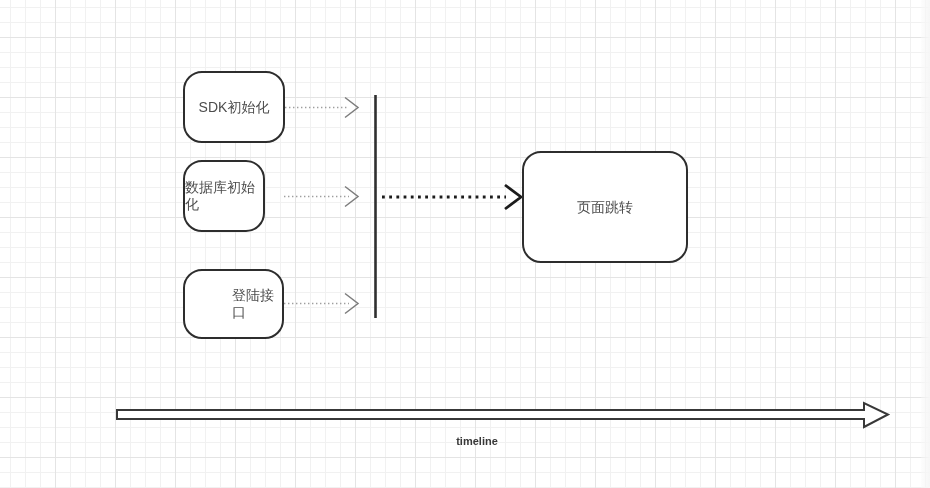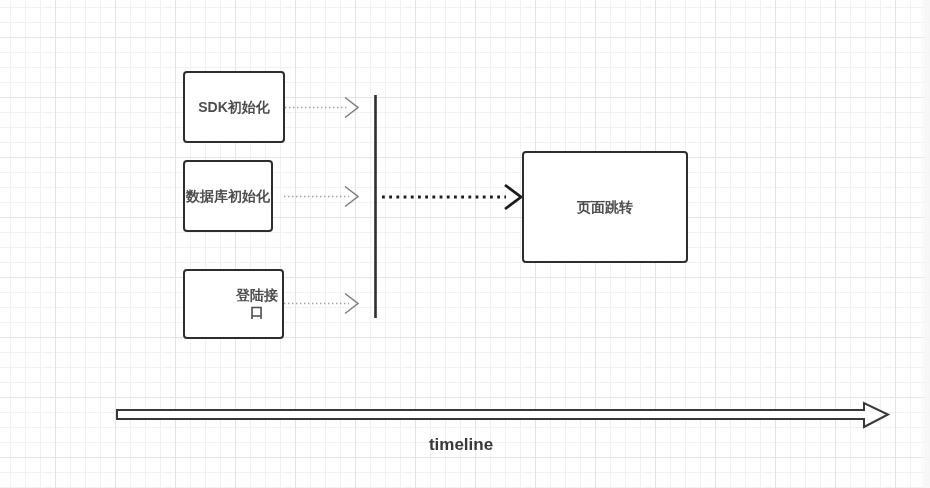--- a/index.html
+++ b/index.html
@@ -30,41 +30,39 @@
   svg.layer {
     position: absolute;
     left: 0; top: 0;
     width: 930px; height: 488px;
   }
   .node {
     position: absolute;
     box-sizing: border-box;
     background: #ffffff;
     border: 2.5px solid #2d2d2d;
-    border-radius: 4px;
+    border-radius: 19px;
     display: flex;
     align-items: center;
     justify-content: center;
     color: #4d4d4d;
     font-size: 14px;
     line-height: 1.2;
-    text-align: center;
     cursor: default;
-    font-weight: bold;
   }
   .node-sdk   { left: 183px; top: 71px;  width: 102px; height: 72px; }
-  .node-db    { left: 183px; top: 160px; width: 90px; height: 72px; }
+  .node-db    { left: 183px; top: 160px; width: 82px; height: 72px; }
   .node-login { left: 183px; top: 269px; width: 101px; height: 70px; padding-left: 47px; }
   .node-page  { left: 522px; top: 151px; width: 166px; height: 112px; }
   .timeline-label {
     position: absolute;
-    left: 396px; top: 435px;
+    left: 412px; top: 435px;
     width: 130px;
     text-align: center;
-    font-size: 17px;
+    font-size: 11px;
     font-weight: bold;
     color: #383838;
   }
 </style>
 </head>
 <body>
 
 <div class="canvas">
 
   <svg class="layer" viewBox="0 0 930 488">

